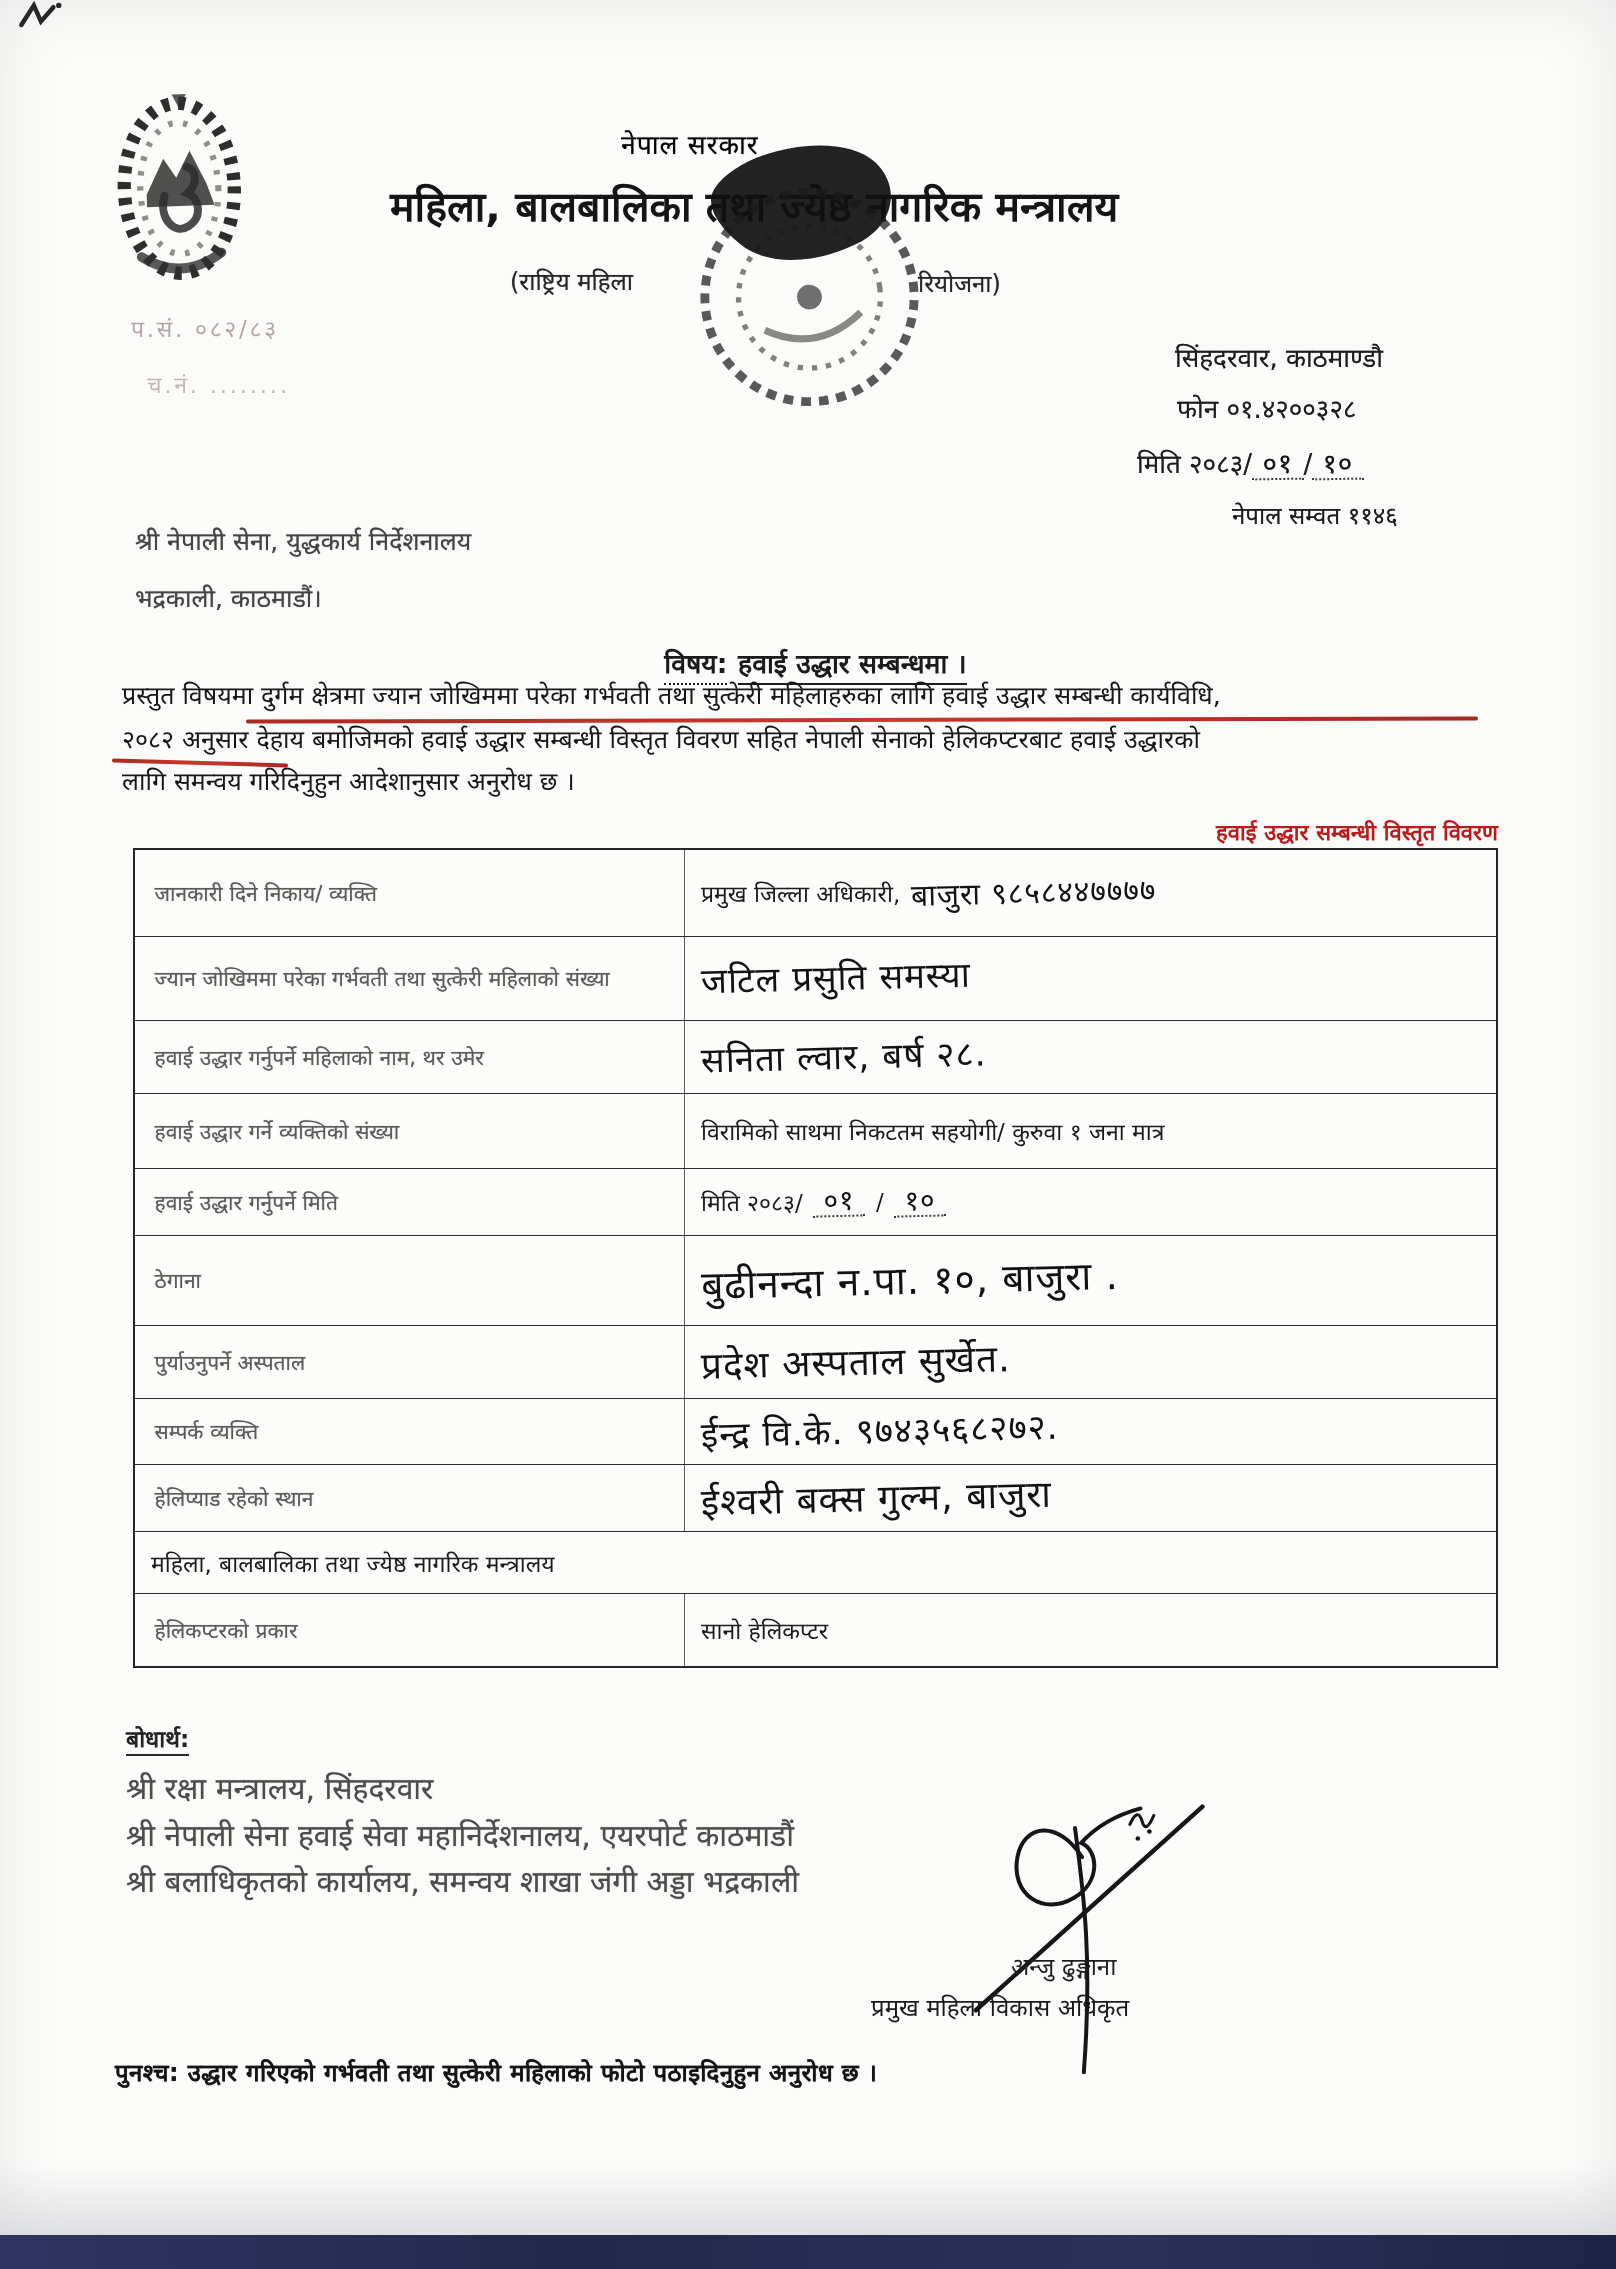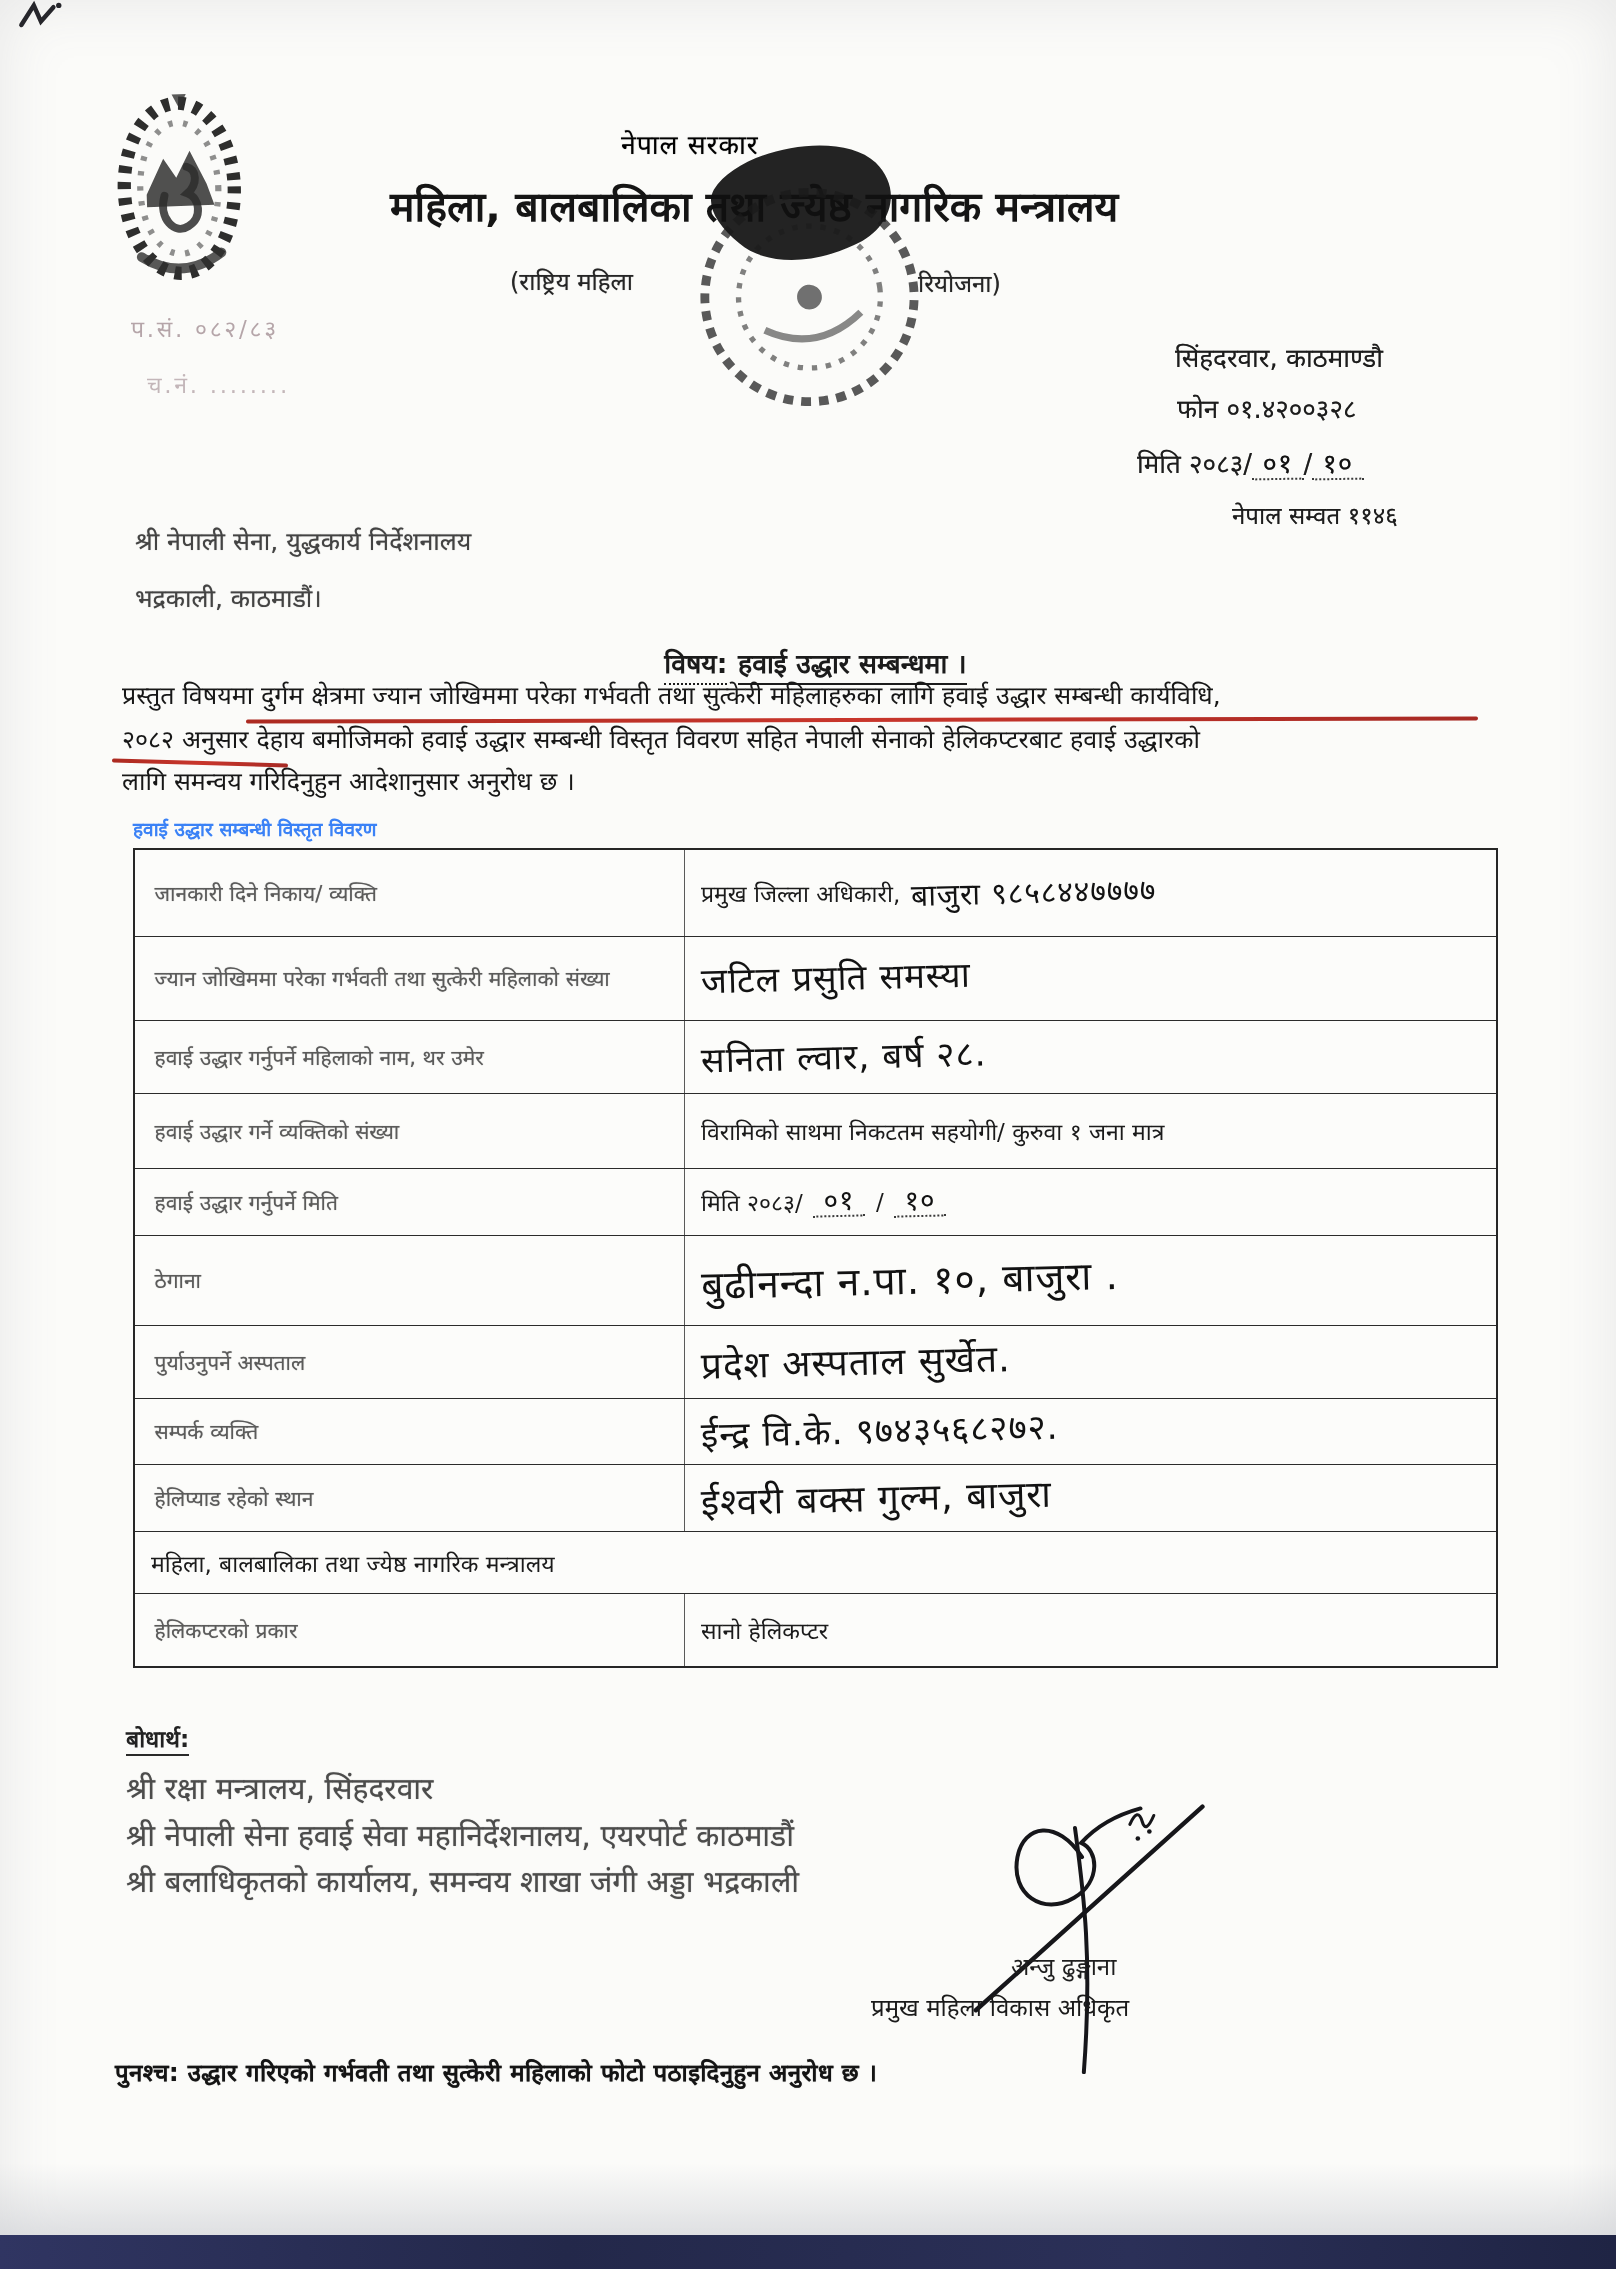--- a/index.html
+++ b/index.html
@@ -34,21 +34,21 @@
   
   .recipient-line{font-size:25px;color:#242424;opacity:.85;text-shadow:0 0 0.9px rgba(30,30,30,.6);}
   
   .subject-wrap{font-size:26.6px;font-weight:bold;text-align:center;}
   .subject-label{border-bottom:2.7px dotted #1c1c1c;padding-bottom:3.5px;}
   .subject-text{border-bottom:2.7px solid #1c1c1c;padding-bottom:3.5px;margin-left:10.6px;}
   
   .body-line{font-size:25px;color:#171717;letter-spacing:0;}
   .red-line{position:absolute;height:3.5px;background:linear-gradient(90deg,#a31309,#c32015,#9d120c);border-radius:1.8px;opacity:.9;}
   
-  .table-title{font-size:19px;font-weight:bold;text-align:left;color:#3b82f6;}
+  .table-title{font-size:22px;font-weight:bold;text-align:right;color:#b91c1c;}
   .dtable{
     position:absolute;left:133px;top:848px;width:1365px;
     border:2.7px solid #262626;box-sizing:border-box;
     background:rgba(255,255,255,.25);
   }
   .trow{display:flex;box-sizing:border-box;}
   .trow + .trow{border-top:1.8px solid #2b2b2b;}
   .trow:nth-child(1){height:86px}
   .trow:nth-child(2){height:84px}
   .trow:nth-child(3){height:73px}

